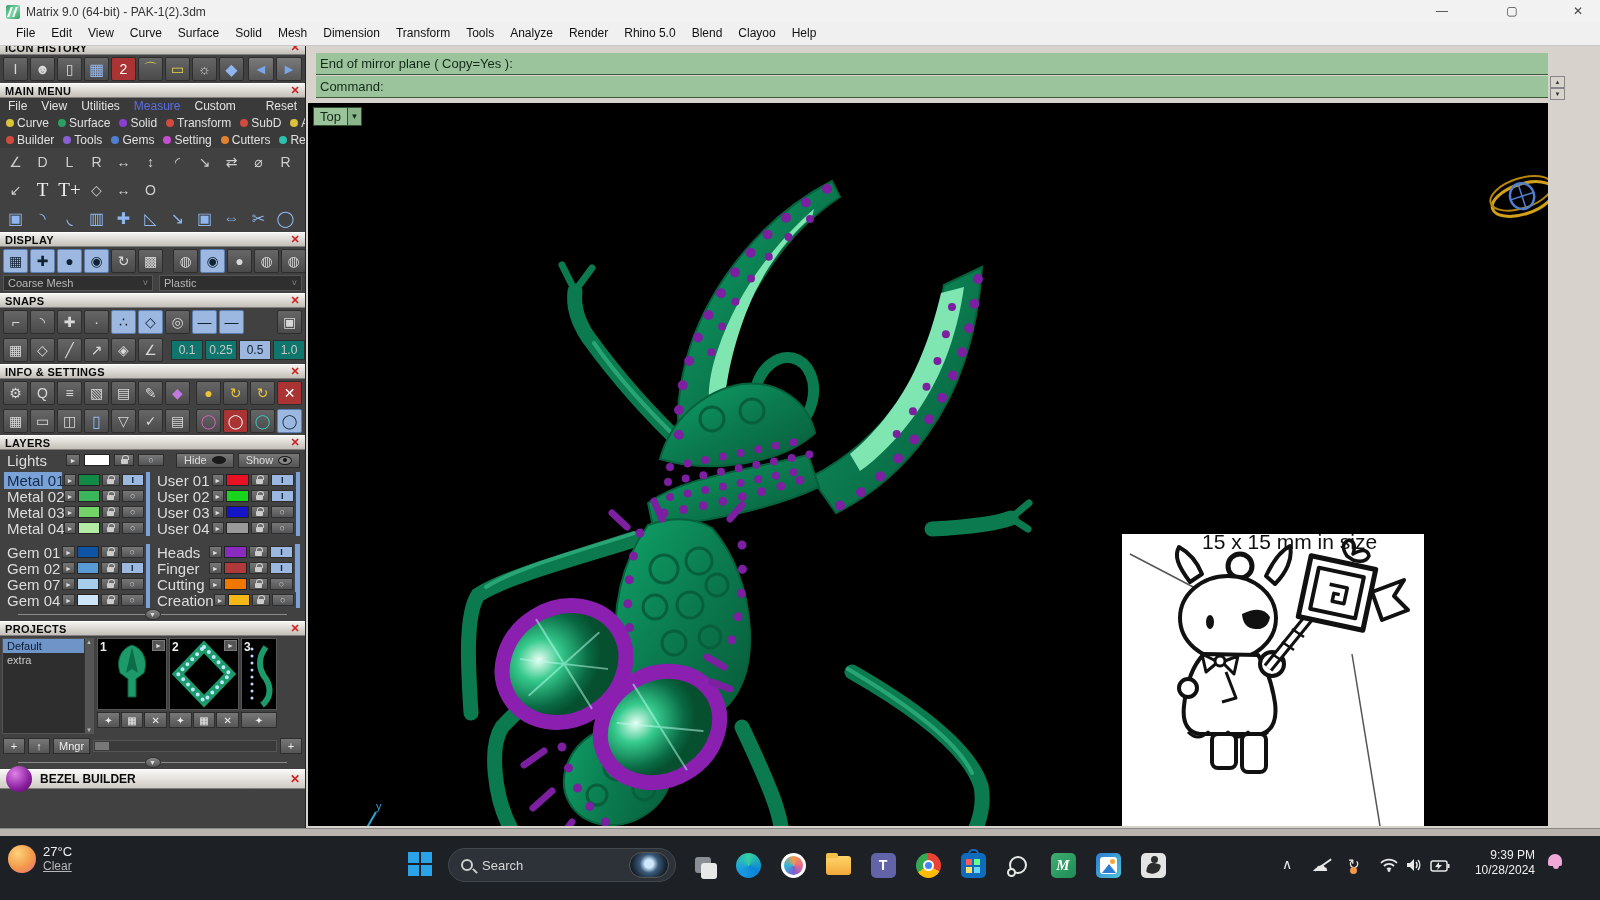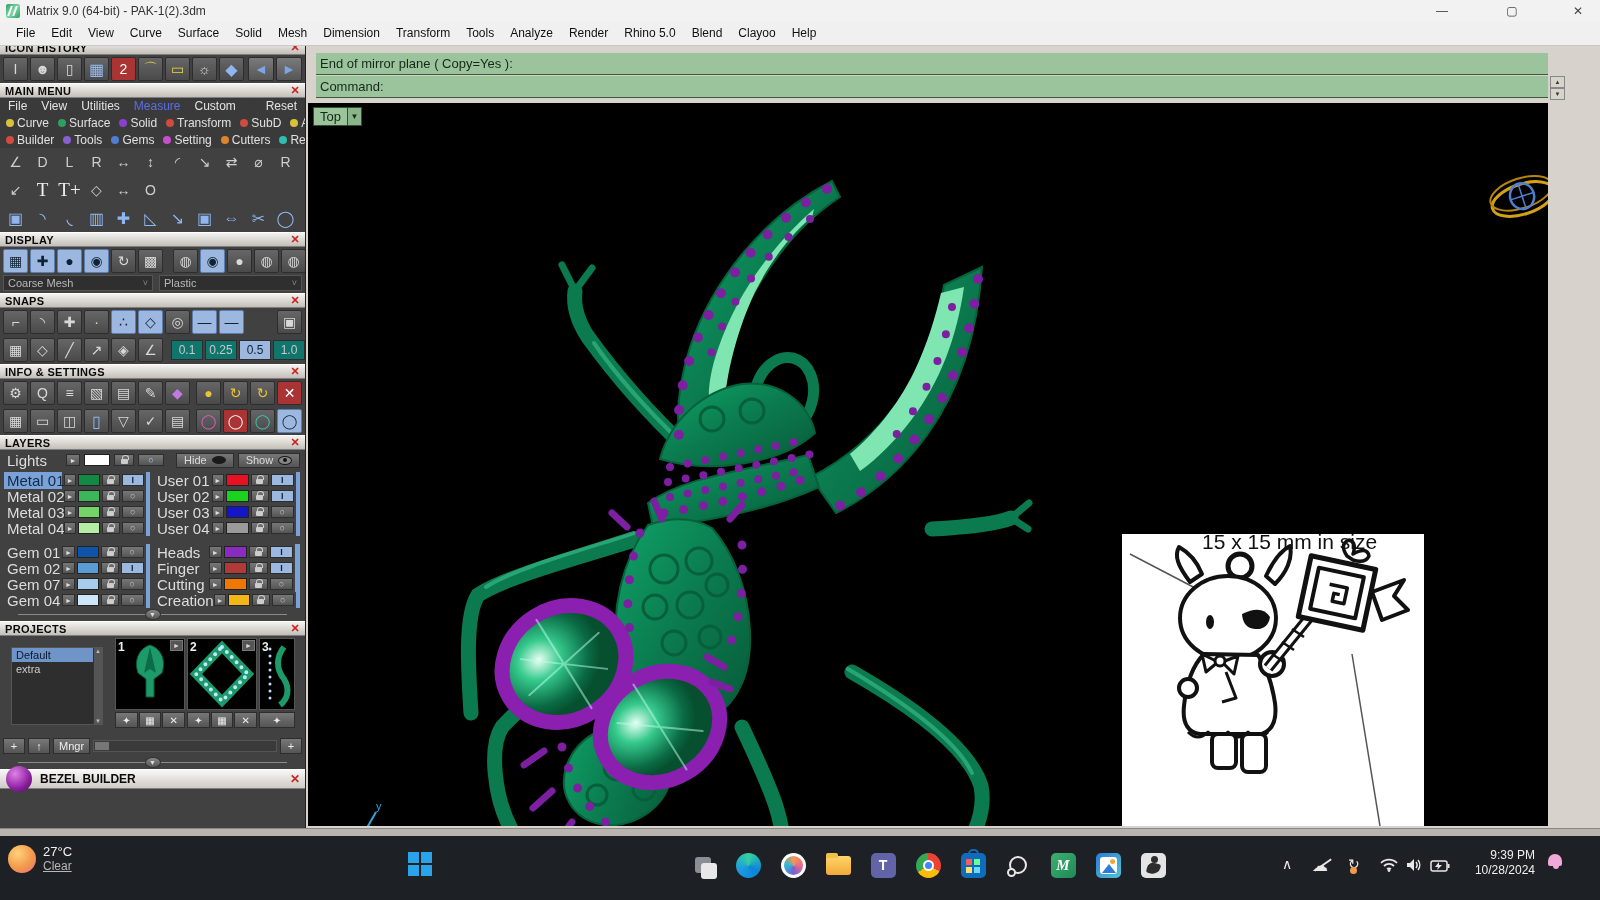--- a/index.html
+++ b/index.html
@@ -3,21 +3,21 @@
 <meta charset="utf-8">
 <style>
   * { margin:0; padding:0; box-sizing:border-box; }
   html,body { width:1600px; height:900px; overflow:hidden; background:#000;
     font-family:"Liberation Sans", sans-serif; }
   body { position:relative; }
   .abs { position:absolute; }
 
   
   #titlebar { left:0; top:0; width:1600px; height:28px; background:#f2f2f2;
-    border-bottom:6px solid #ef4444; display:flex; align-items:center; padding:0 6px; }
+    border-bottom:4px solid #ef4444; display:flex; align-items:center; padding:0 6px; }
   #appicon { width:14px; height:14px; background:linear-gradient(135deg,#2f9e63 0%,#7fd6a8 50%,#2f9e63 100%);
     border-radius:2px; margin-right:6px; position:relative; }
   #appicon:before { content:""; position:absolute; left:3px; top:2px; width:2px; height:10px; background:#fff; transform:skewX(-20deg); }
   #appicon:after { content:""; position:absolute; left:8px; top:2px; width:2px; height:10px; background:#fff; transform:skewX(-20deg); }
   #wtitle { font-size:12px; color:#333; }
   .wctl { position:absolute; top:0; width:44px; height:22px; text-align:center; line-height:22px; color:#444; font-size:12px; }
   
   #menubar { left:0; top:22px; width:1600px; height:24px; background:#f0f0f0;
     border-bottom:1px solid #c8c8c8; display:flex; align-items:center; gap:0; padding-left:8px; }
   #menubar .mi { font-size:12px; color:#111; padding:0 8px; line-height:23px; }
@@ -80,21 +80,21 @@
     font-size:11px; display:flex; align-items:center; gap:5px; padding:0 7px; }
   .eyec { width:14px; height:8px; background:#1a1a1a; border-radius:50%; position:relative; }
   .eyeo { width:14px; height:9px; border:1.5px solid #1a1a1a; border-radius:50%; position:relative; background:#888;}
   .eyeo:before { content:""; position:absolute; left:4px; top:1px; width:4px; height:4px; background:#111; border-radius:50%; }
   .divider { height:13px; display:flex; align-items:center; justify-content:center; position:relative; }
   .divider .line { position:absolute; left:18px; right:18px; top:6px; height:1px; background:#8a8a8a; }
   .divider .knob { width:16px; height:11px; background:linear-gradient(#888,#555); border-radius:50%;
     border:1px solid #333; color:#ddd; font-size:7px; line-height:9px; text-align:center; z-index:1; }
   
   #proj-body { display:flex; height:100px; }
-  #proj-list { width:92px; background:#2e2e2e; border:1px solid #555; margin:11px; position:relative; }
+  #proj-list { width:92px; background:#2e2e2e; border:1px solid #555; margin:2px; position:relative; }
   #proj-list .pli { font-size:11px; color:#ccc; padding:1px 4px; }
   #proj-list .pli.sel { background:#6f94c8; color:#0a1a33; }
   #proj-scroll { position:absolute; right:0; top:0; width:9px; height:100%; background:#555; border-left:1px solid #333; }
   #proj-scroll:before { content:"▲"; display:block; font-size:6px; color:#bbb; text-align:center; }
   #proj-scroll:after { content:"▼"; display:block; font-size:6px; color:#bbb; text-align:center; position:absolute; bottom:0; left:0; right:0;}
   .thumb { width:70px; margin:2px 1px; }
   .tpic { width:70px; height:72px; background:#000; border:1px solid #555; position:relative; }
   .tnum { position:absolute; left:2px; top:1px; color:#eee; font-size:12px; font-weight:bold; }
   .tarr { position:absolute; right:1px; top:1px; width:13px; height:11px; background:#555; border:1px solid #777;
     color:#ddd; font-size:7px; text-align:center; line-height:10px; }
@@ -874,20 +874,25 @@
       <div class="t">27°C</div>
       <div class="c">Clear</div>
     </span>
   </div>
   <div id="startbtn">
       <div></div>
       <div></div>
       <div></div>
       <div></div>
     </div>
+  <div id="searchpill">
+    <span id="searchglyph"></span>
+    <span id="searchtext">Search</span>
+    <span id="searchimg"></span>
+  </div>
 
   <div class="tbi" style="left:688px;">
     <div style="width:16px;height:16px;background:#8a8f96;border-radius:3px;position:relative;">
       <div style="position:absolute;left:6px;top:6px;width:16px;height:16px;background:#e8e8e8;border-radius:3px;"></div>
       </div>
   </div>
   <div class="tbi" style="left:733px;">
     <div style="width:25px;height:25px;border-radius:50%;background:conic-gradient(#35d0a0,#0b84d8,#1a9ae0,#35d0a0);"></div>
   </div>
   <div class="tbi" style="left:778px;">

